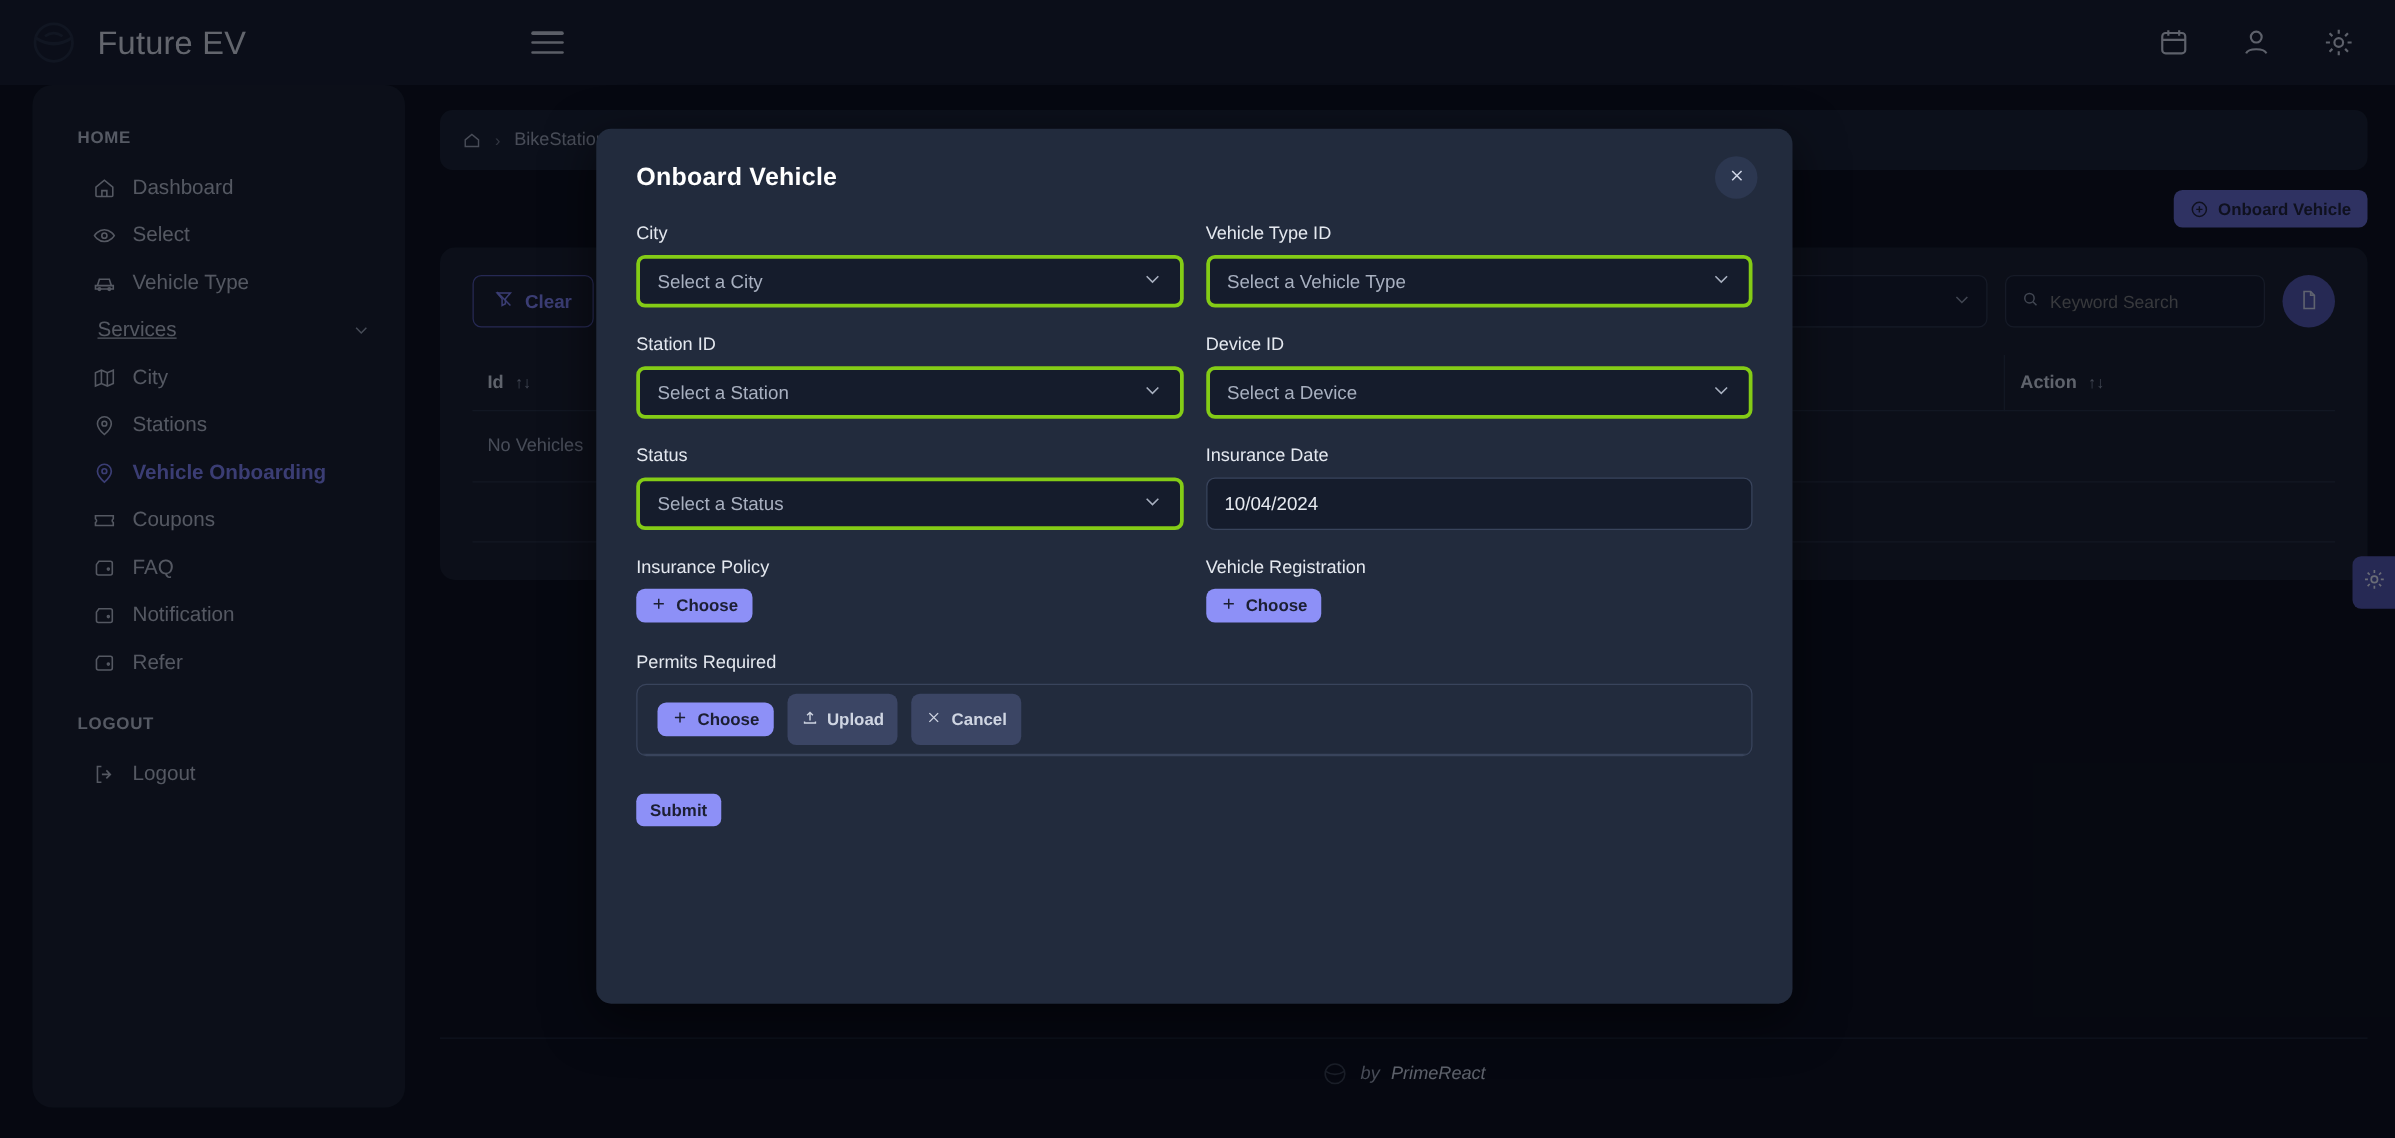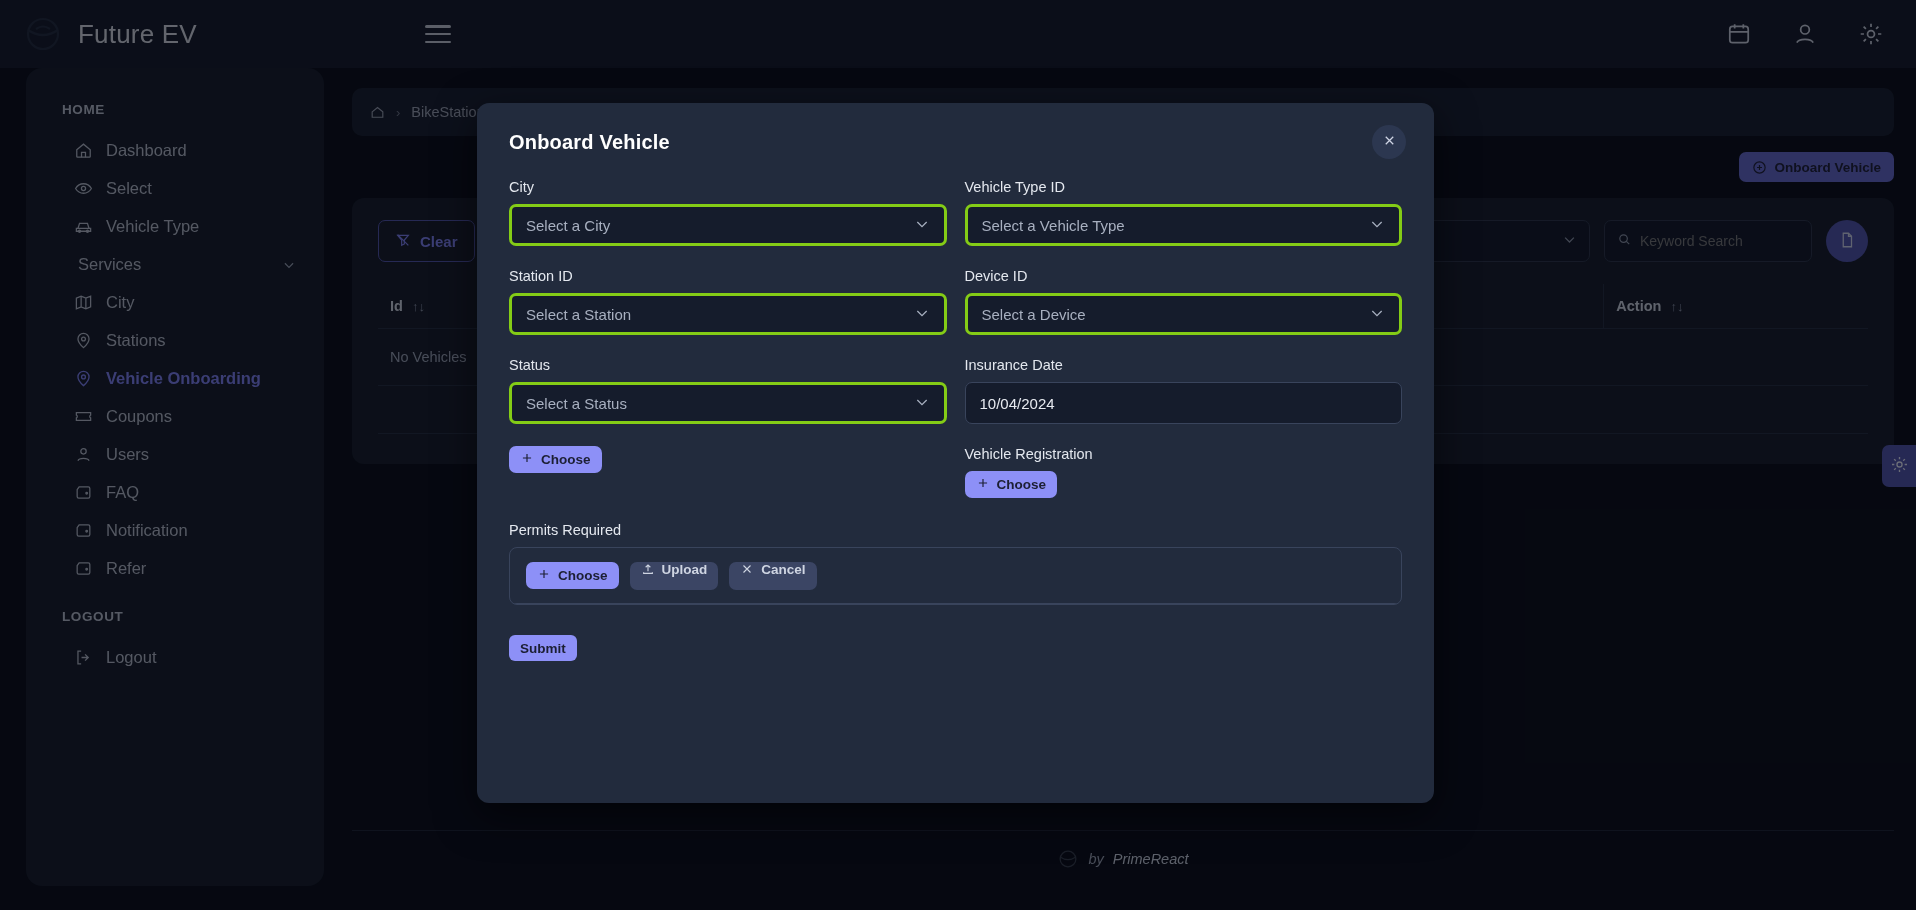--- a/index.html
+++ b/index.html
@@ -47,21 +47,21 @@
     letter-spacing: .6px; margin: 8px 0 14px 36px;
   }
   .side-section.logout-sec { margin-top: 22px; }
   .side-item {
     display: flex; align-items: center; gap: 13px;
     height: 38px; padding-left: 48px; cursor: pointer;
     color: #b5bbc8; font-size: 16.5px;
   }
   .side-item .sicon { width: 19px; height: 19px; flex: 0 0 19px; display:block; }
   .side-item.active { color: #7c7ff0; font-weight: bold; }
-  .side-item.group { justify-content: flex-start; padding-left: 52px; }
+  .side-item.group { justify-content: flex-start; padding-left: 52px; text-decoration: underline; }
   .side-item .chev { margin-left: auto; margin-right: 28px; width: 14px; height: 14px; }
 
   
   .main {
     position: absolute; left: 352px; top: 88px; width: 1542px;
   }
   .breadcrumb-bar {
     height: 48px; background: #161c2a; border-radius: 10px;
     display: flex; align-items: center; gap: 11px; padding-left: 18px;
     color: #9aa1b1; font-size: 14.5px;
@@ -183,22 +183,22 @@
   }
 
   .choose-btn {
     background: #8d90f7; color: #1c1f33; border: none; border-radius: 7px;
     height: 27px; padding: 0 11px; font-size: 13.5px; font-weight: bold;
     display: inline-flex; align-items: center; gap: 7px; cursor: pointer;
     font-family: "Liberation Sans", sans-serif;
   }
   .upl-btn {
     background: #3b4564; color: #cfd5e2; border: none; border-radius: 7px;
-    height: 28px; padding: 0 11px; font-size: 13.5px; font-weight: bold;
-    display: inline-flex; gap: 7px; cursor: pointer;
+    height: 41px; padding: 0 11px; font-size: 13.5px; font-weight: bold;
+    display: inline-flex; align-items: center; gap: 7px; cursor: pointer;
     font-family: "Liberation Sans", sans-serif;
   }
 
   .permits-wrap { margin-top: 2px; }
   .permits-panel {
     border: 1px solid #39445c; border-radius: 8px; overflow: hidden;
   }
   .permits-toolbar {
     height: 56px; display: flex; align-items: center; gap: 11px;
     padding: 0 16px; border-bottom: 1px solid #39445c;
@@ -333,29 +333,20 @@
 
   <div class="side-item">
     <span class="sicon">
       <svg viewBox="0 0 24 24" width="19" height="19" fill="none" stroke="#b5bbc8" stroke-width="1.6">
           <path d="M3 7h18v3.2a2 2 0 0 0 0 3.6V17H3v-3.2a2 2 0 0 0 0-3.6z"></path>
         </svg>
     </span>
     <span>Coupons</span>
   </div>
 
-  <div class="side-item">
-    <span class="sicon">
-      <svg viewBox="0 0 24 24" width="19" height="19" fill="none" stroke="#b5bbc8" stroke-width="1.6">
-          <circle cx="12" cy="8" r="3.4"></circle>
-          <path d="M5 20c1.4-4 12.6-4 14 0"></path>
-        </svg>
-    </span>
-    <span>Users</span>
-  </div>
 
   <div class="side-item">
     <span class="sicon">
       <svg viewBox="0 0 24 24" width="19" height="19" fill="none" stroke="#b5bbc8" stroke-width="1.6">
           <path d="M4 8.5 6.5 5H18a2 2 0 0 1 2 2v10a2 2 0 0 1-2 2H6a2 2 0 0 1-2-2z"></path>
           <circle cx="16" cy="13" r="1"></circle>
         </svg>
     </span>
     <span>FAQ</span>
   </div>
@@ -596,20 +587,21 @@
     </div>
 
     <div class="field">
       <label class="field-label">Insurance Date</label>
       <div class="datebox">
         <input value="10/04/2024" style="">
       </div>
     </div>
 
     <div class="field">
+      <label class="field-label">Insurance Policy</label>
       <button class="choose-btn">
         <span>
           <svg viewBox="0 0 24 24" width="14" height="14" fill="none" stroke="#1c1f33" stroke-width="2">
               <path d="M12 5v14M5 12h14"></path>
             </svg>
         </span>
         <span>Choose</span>
       </button>
     </div>
 

